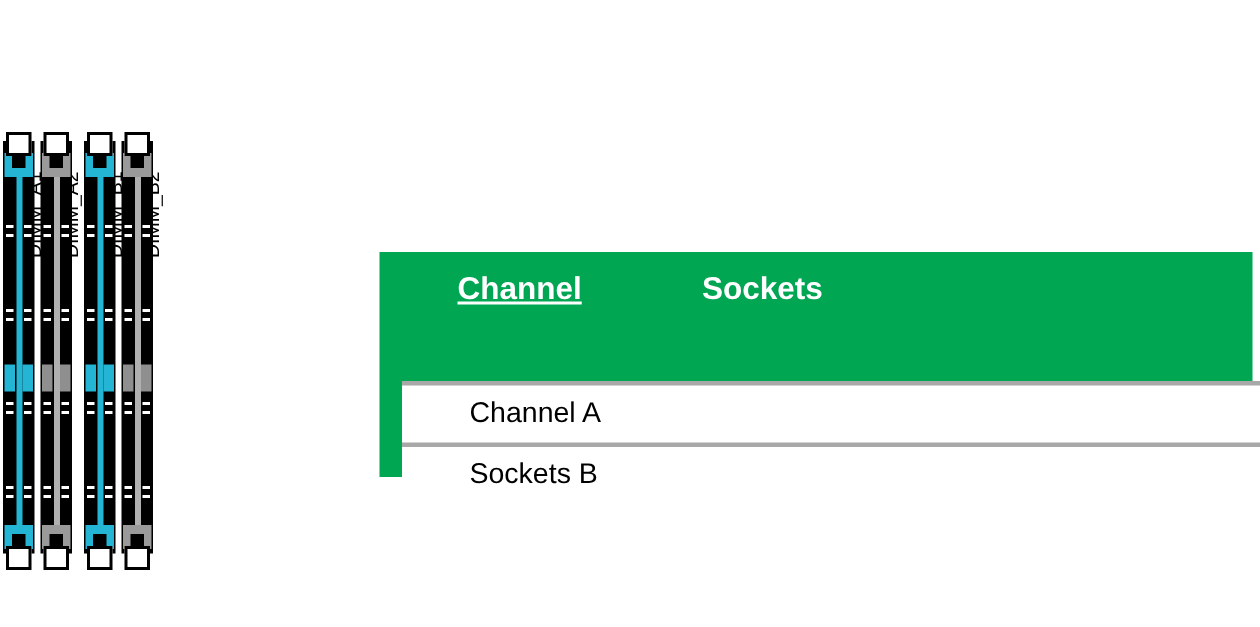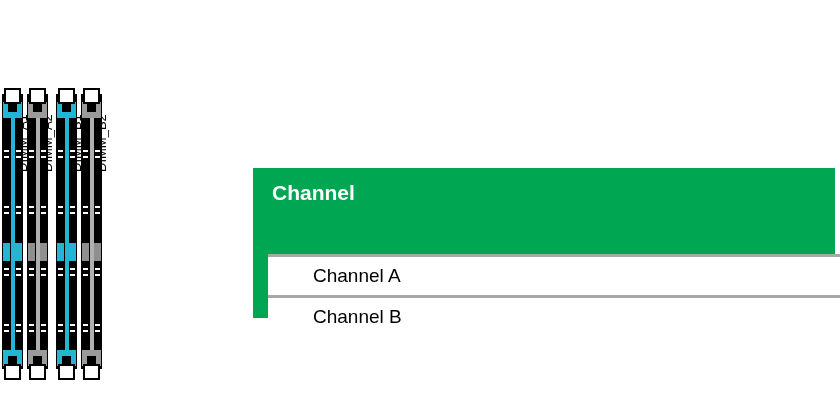--- a/index.html
+++ b/index.html
@@ -202,21 +202,21 @@
   }
   .tbl-row .cell {
     font-size: 19px;
     color: #000000;
     white-space: nowrap;
   }
 
   .col-channel { width: 215px; padding-left: 45px; box-sizing: border-box; }
   .col-sockets { padding-left: 0px; }
 
-  .tbl-head .col-channel { padding-left: 19px; }
+  .tbl-head .col-channel { padding-left: 52px; text-decoration: underline; }
   .tbl-head .col-sockets { padding-left: 0px; }
 </style>
 </head>
 <body>
 
 <div id="dimm-diagram">
 
   <div class="dimm-label" style="left:13px;  top:86px;">DIMM_A1</div>
   <div class="dimm-label" style="left:38px;  top:86px;">DIMM_A2</div>
   <div class="dimm-label" style="left:67px;  top:86px;">DIMM_B1</div>
@@ -345,24 +345,25 @@
     <div class="pin" style="left:2px;  top:242px;"></div>
       <div class="pin" style="left:14px; top:242px;"></div>
   </div>
 
 </div>
 
 <div id="channel-table">
 
   <div class="tbl-head">
     <div class="cell col-channel">Channel</div>
+    <div class="cell col-sockets">Sockets</div>
   </div>
 
   <div class="tbl-body">
     <div class="tbl-row">
       <div class="cell col-channel">Channel A</div>
     </div>
     <div class="tbl-row">
-      <div class="cell col-channel">Channel B</div>
+      <div class="cell col-channel">Sockets B</div>
     </div>
   </div>
 
 </div>
 
 </body></html>

